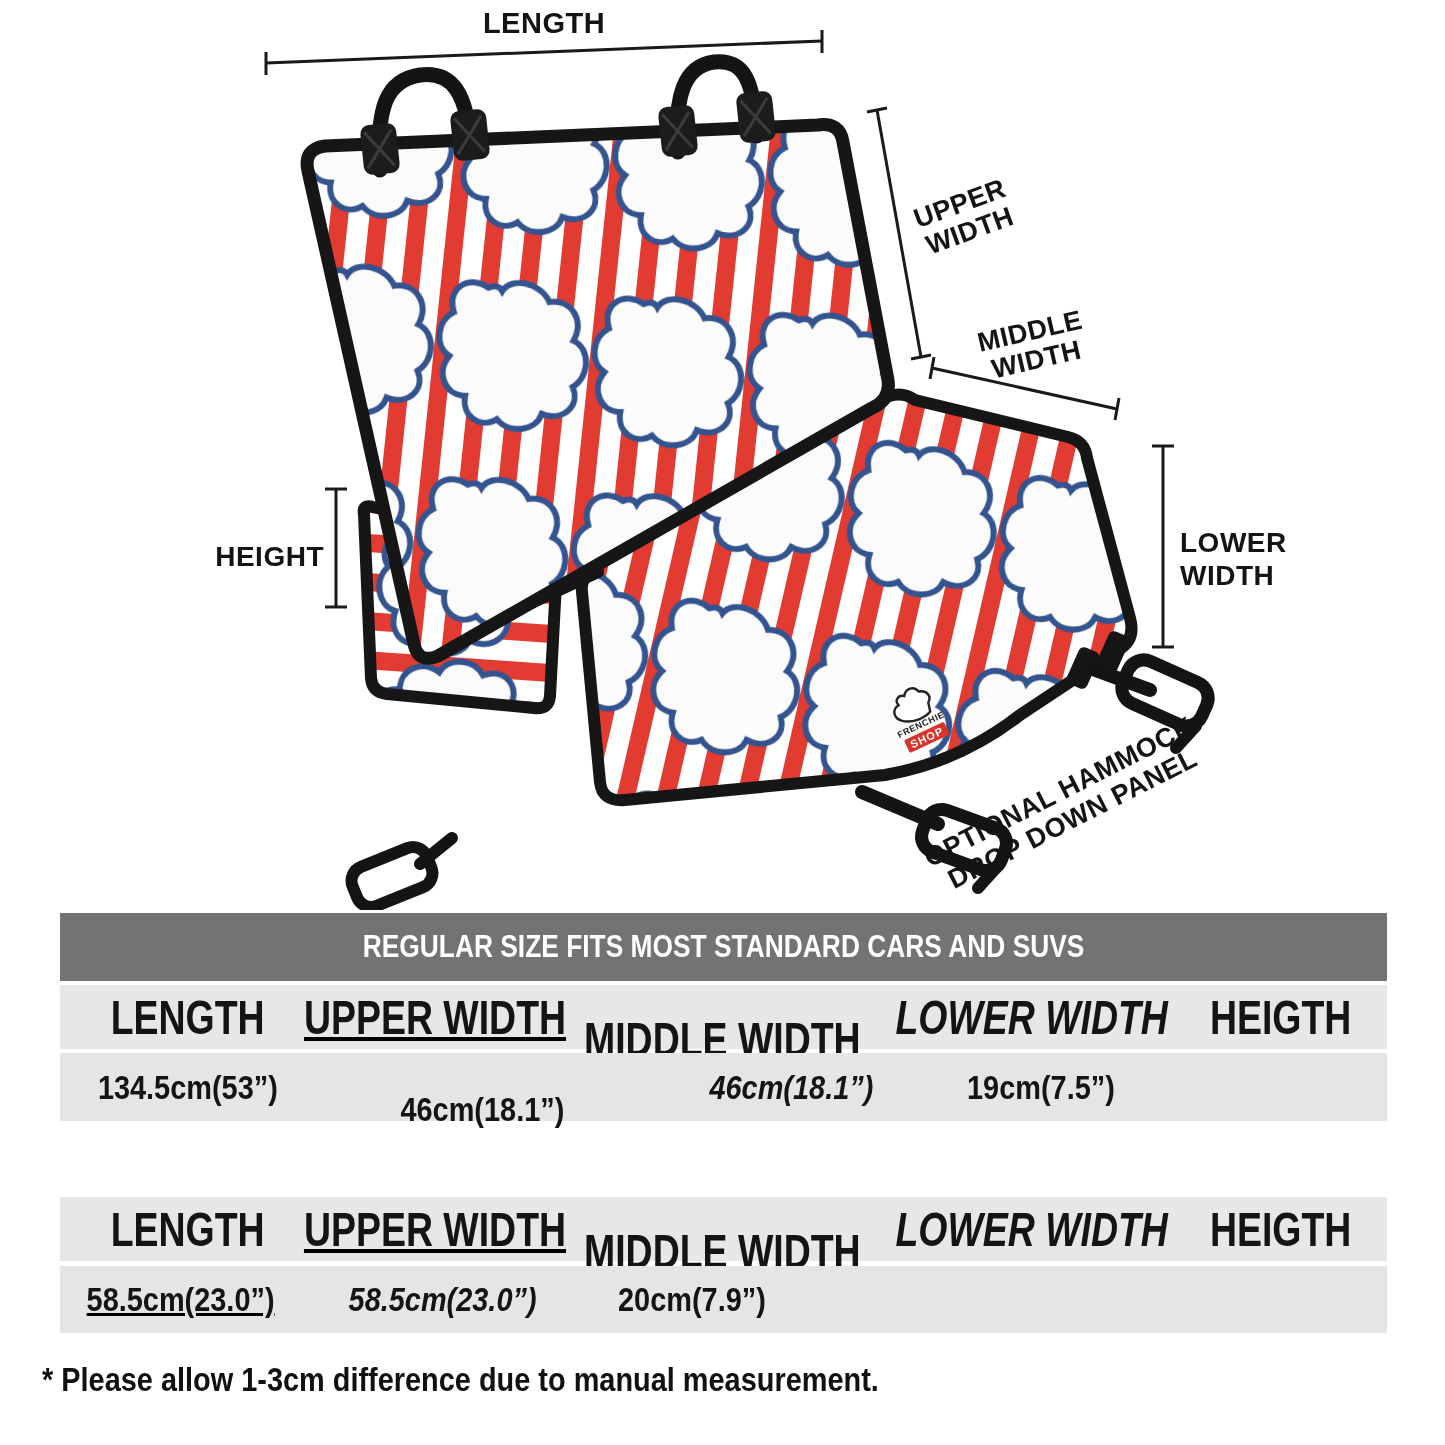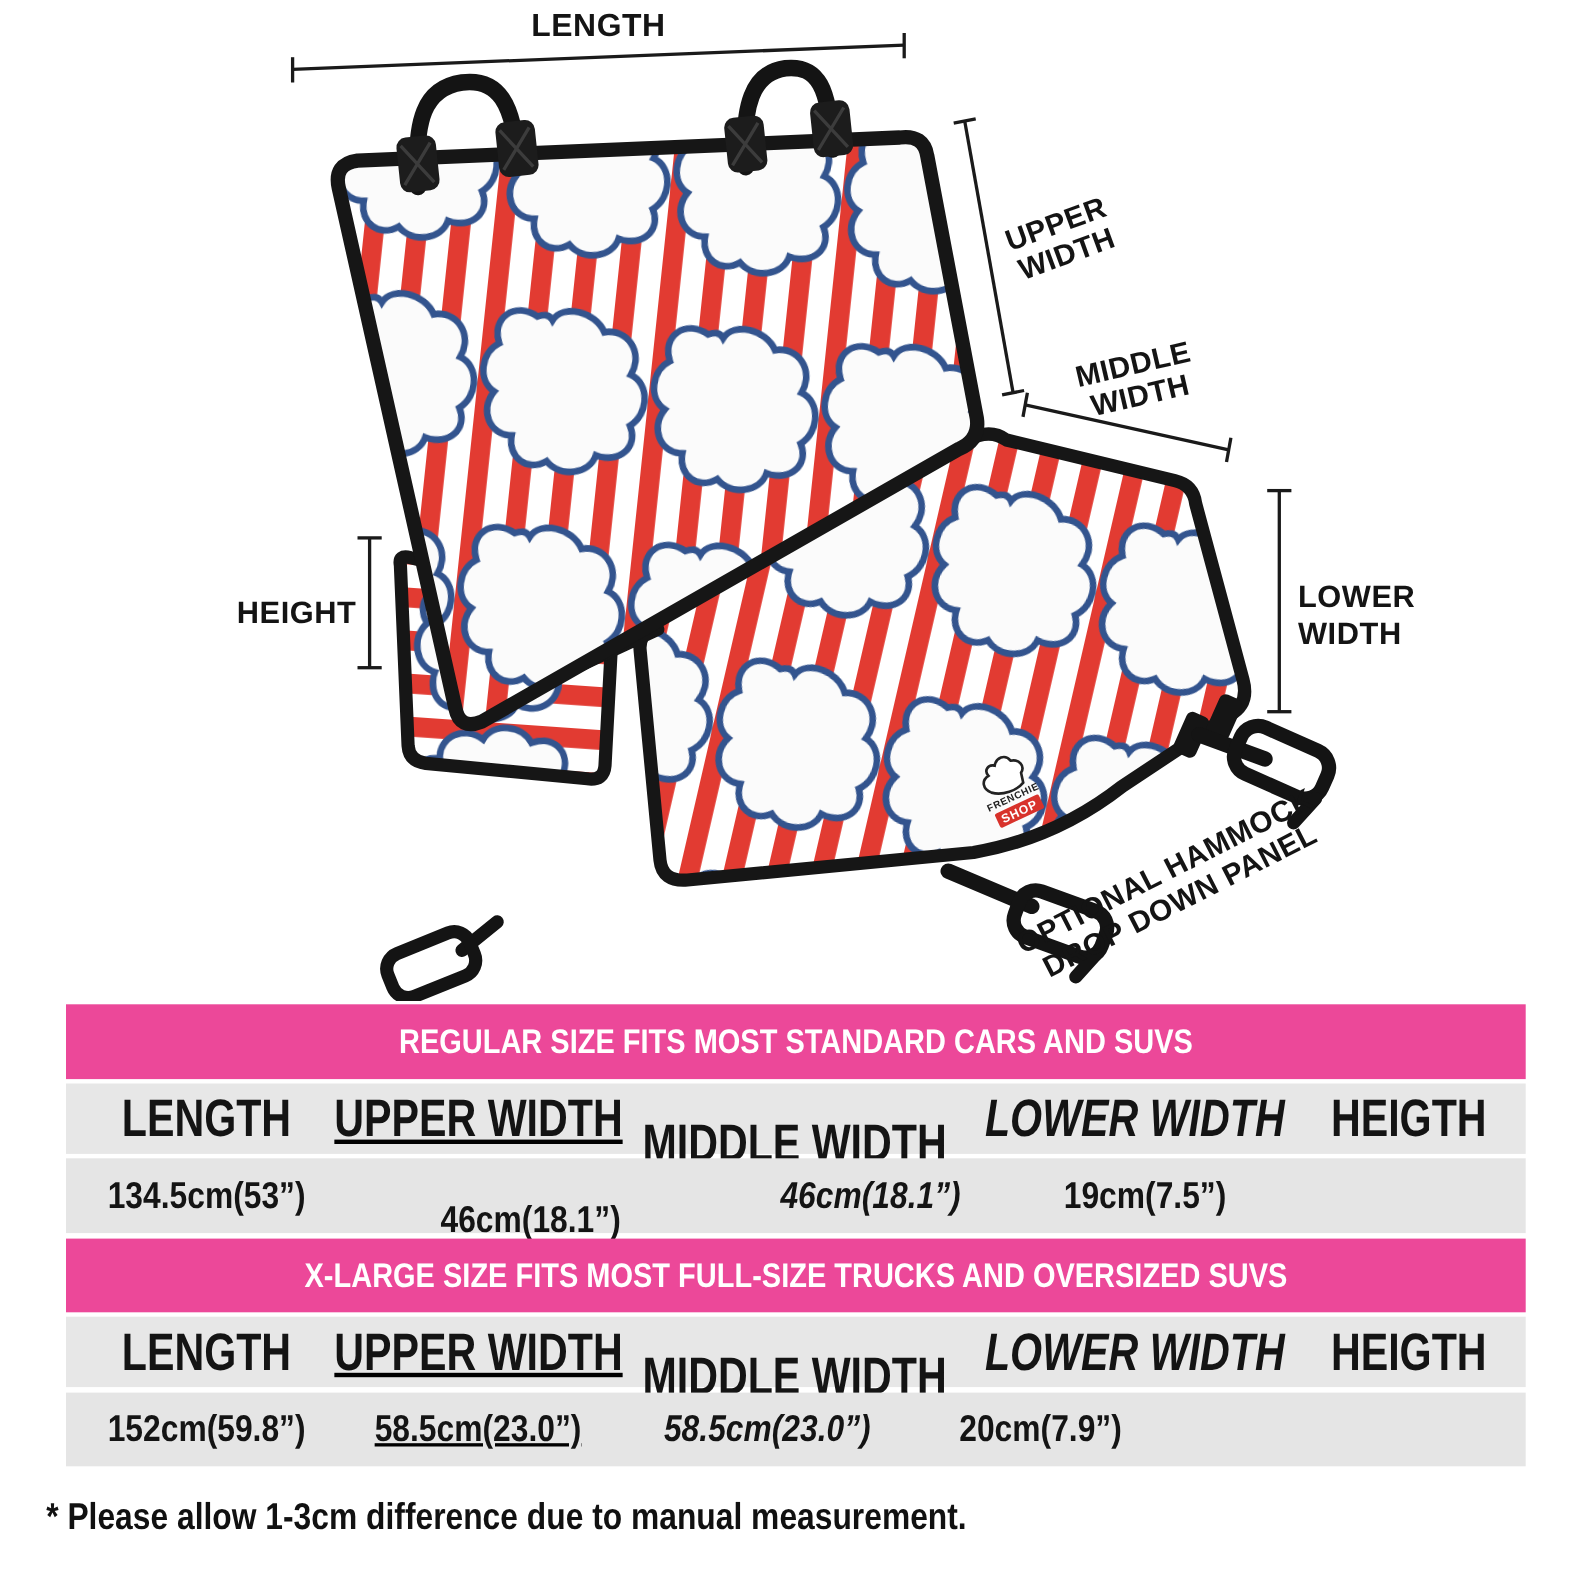--- a/index.html
+++ b/index.html
@@ -3,21 +3,21 @@
 <meta charset="utf-8">
 <style>
   html,body{margin:0;padding:0;background:#ffffff;}
   .stage{position:relative;width:1445px;height:1445px;background:#ffffff;overflow:hidden;
          font-family:"Liberation Sans",sans-serif;}
   .diagram-svg{position:absolute;left:0;top:0;}
   .dlabel{font-family:"Liberation Sans",sans-serif;font-weight:800;fill:#141414;letter-spacing:.5px;}
   .dimline{stroke:#1a1a1a;stroke-width:3;fill:none;}
   
   .trow{position:absolute;left:60px;width:1327px;display:flex;align-items:center;box-sizing:border-box;}
-  .t-dark{background:#ec4899;justify-content:center;}
+  .t-dark{background:#737373;justify-content:center;}
   .t-cols{background:#e7e7e7;}
   .t-vals{background:#e5e5e5;}
   .t-title{color:#ffffff;font-size:31px;font-weight:700;white-space:nowrap;}
   .cell{flex:0 0 auto;display:flex;justify-content:center;align-items:center;overflow:visible;}
   .c1{width:19.2%;} .c2{width:18.1%;text-decoration:underline;} .c3{width:25.2%;margin-top:45px;} .c4{width:21.5%;font-style:italic;} .c5{width:16%;}
   .colhead{font-size:48px;font-weight:700;color:#141414;white-space:nowrap;}
   .val{font-size:34px;font-weight:700;color:#141414;white-space:nowrap;}
   .cond{display:inline-block;transform:scaleX(.78);transform-origin:center;white-space:nowrap;}
   .cond85{display:inline-block;transform:scaleX(.85);transform-origin:center;white-space:nowrap;}
   .footnote{position:absolute;left:42px;top:1360px;font-size:34px;font-weight:700;color:#111;
@@ -190,44 +190,38 @@
         <span class="val cond85">46cm(18.1”)</span>
       </div>
     <div class="cell c4">
         <span class="val cond85">46cm(18.1”)</span>
       </div>
     <div class="cell c5">
         <span class="val cond85">19cm(7.5”)</span>
       </div>
   </div>
 
-  <div class="trow t-dark" style="top:1126px;height:67px;">
-    <div class="t-title"><span class="cond85">X-LARGE SIZE FITS MOST FULL-SIZE TRUCKS AND OVERSIZED SUVS</span></div>
-  </div>
   <div class="trow t-cols" style="top:1197px;height:64px;">
     <div class="cell c1">
         <span class="colhead cond">LENGTH</span>
       </div>
     <div class="cell c2">
         <span class="colhead cond">UPPER WIDTH</span>
       </div>
     <div class="cell c3">
         <span class="colhead cond">MIDDLE WIDTH</span>
       </div>
     <div class="cell c4">
         <span class="colhead cond">LOWER WIDTH</span>
       </div>
     <div class="cell c5">
         <span class="colhead cond">HEIGTH</span>
       </div>
   </div>
   <div class="trow t-vals" style="top:1266px;height:67px;">
-    <div class="cell c1">
-        <span class="val cond85">152cm(59.8”)</span>
-      </div>
     <div class="cell c2">
         <span class="val cond85">58.5cm(23.0”)</span>
       </div>
     <div class="cell c4">
         <span class="val cond85">58.5cm(23.0”)</span>
       </div>
     <div class="cell c5">
         <span class="val cond85">20cm(7.9”)</span>
       </div>
   </div>

